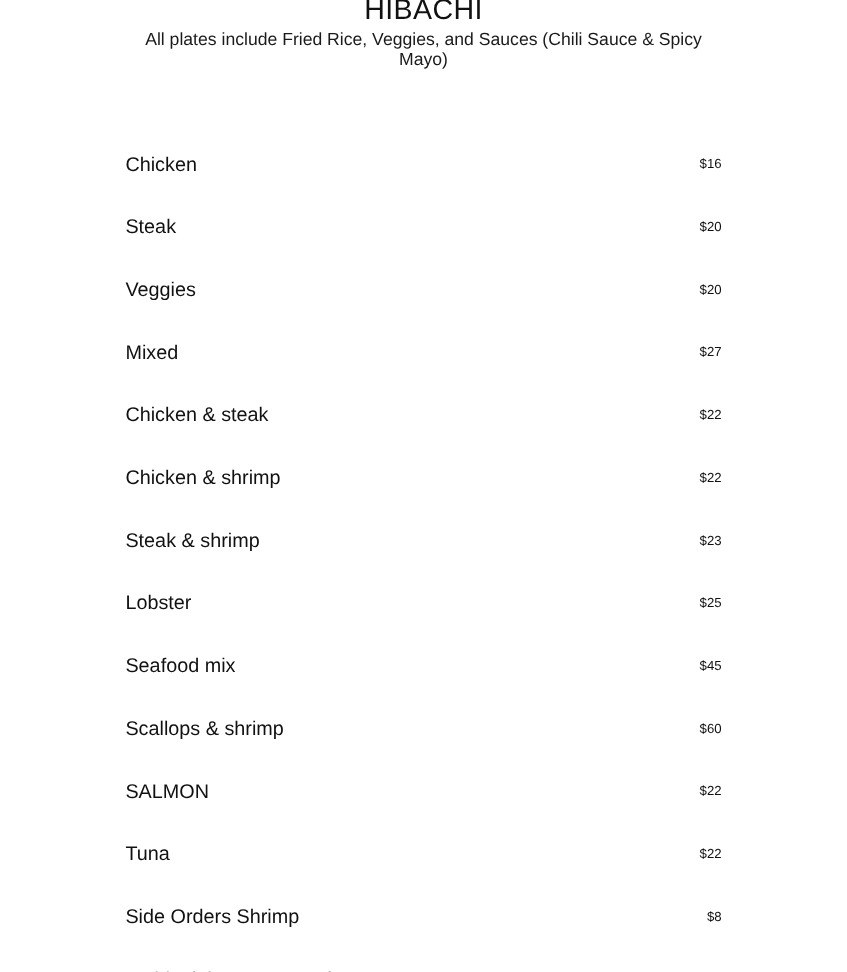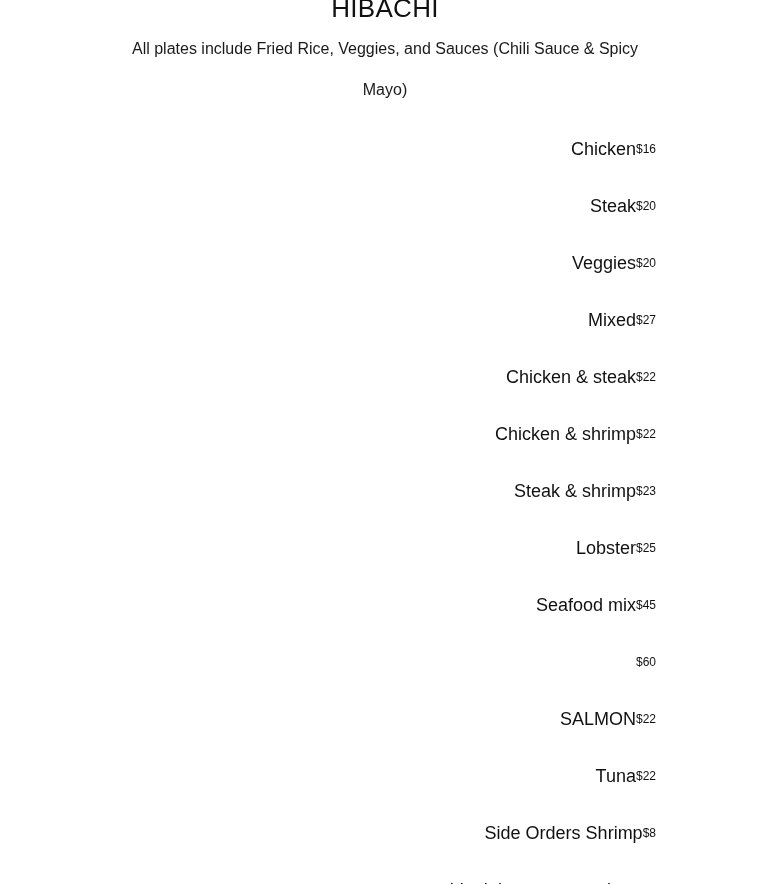--- a/index.html
+++ b/index.html
@@ -1,20 +1,20 @@
 <!DOCTYPE html>
 <html><head>
 <meta charset="utf-8">
 <style>
   html, body { margin:0; padding:0; background:#ffffff; }
   body { width:770px; height:884px; overflow:hidden; position:relative; font-family:"Liberation Sans", sans-serif; color:#111; }
   .title { position:absolute; top:-8px; left:0; width:770px; text-align:center; font-size:26px; font-weight:500; letter-spacing:0.3px; margin:0; line-height:32px; }
-  .subtitle { position:absolute; top:28px; left:120px; width:530px; text-align:center; font-size:16px; line-height:41px; margin:0; color:#1a1a1a; }
+  .subtitle { position:absolute; top:28px; left:120px; width:530px; text-align:center; font-size:16px; line-height:18px; margin:0; color:#1a1a1a; }
   .menu { position:absolute; top:132px; left:114px; width:542px; }
-  .row { display:flex; justify-content:flex-end; align-items:center; height:57px; }
+  .row { display:flex; justify-content:space-between; align-items:center; height:57px; }
   .row .name { font-size:18px; line-height:28px; height:28px; margin-top:-24px; }
   .row .price { font-size:12px; line-height:28px; height:28px; margin-top:-24px; }
 </style>
 </head>
 <body>
 
 <h1 class="title">HIBACHI</h1>
 <p class="subtitle">All plates include Fried Rice, Veggies, and Sauces (Chili Sauce &amp; Spicy Mayo)</p>
 
 <div class="menu">
@@ -48,20 +48,21 @@
     </div>
   <div class="row">
       <span class="name">Lobster</span>
       <span class="price">$25</span>
     </div>
   <div class="row">
       <span class="name">Seafood mix</span>
       <span class="price">$45</span>
     </div>
   <div class="row">
+      <span class="name">Scallops &amp; shrimp</span>
       <span class="price">$60</span>
     </div>
   <div class="row">
       <span class="name">SALMON</span>
       <span class="price">$22</span>
     </div>
   <div class="row">
       <span class="name">Tuna</span>
       <span class="price">$22</span>
     </div>

